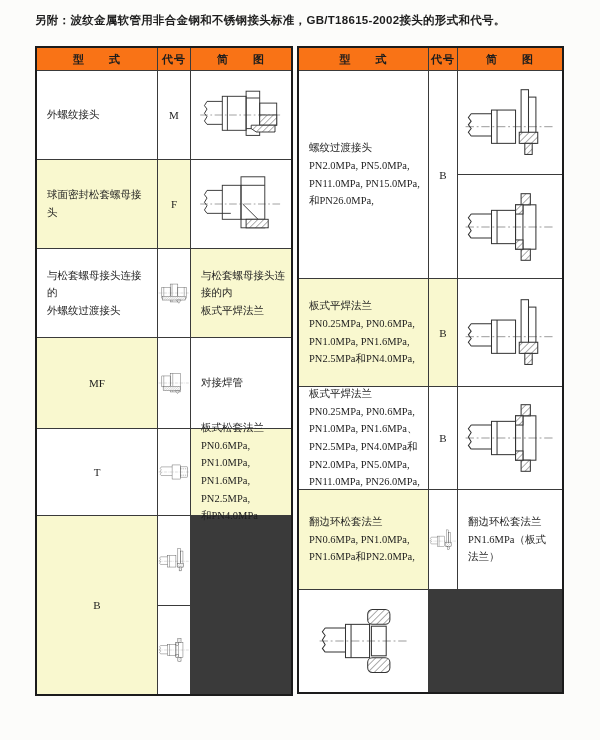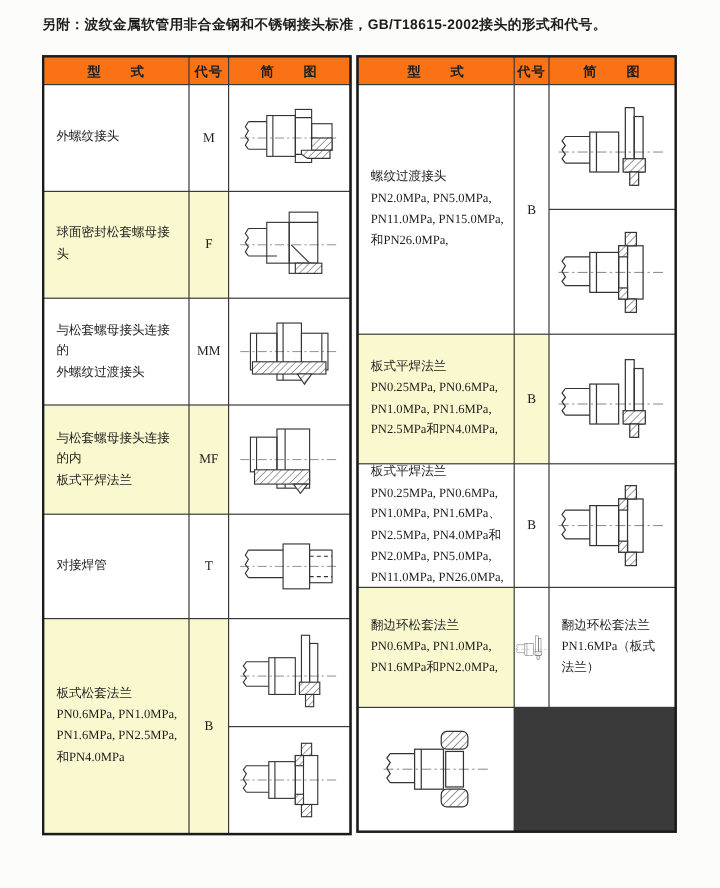--- a/index.html
+++ b/index.html
@@ -189,21 +189,20 @@
     <div class="c sk">
       <div class="skc">
           <svg viewBox="0 0 100 80">
             <use href="#sk-f"></use>
           </svg>
         </div>
     </div>
 
     <div class="c type">与松套螺母接头连接的
 外螺纹过渡接头</div>
-    <div class="c code">MM</div>
     <div class="c sk">
       <div class="skc">
           <svg viewBox="0 0 100 80">
             <use href="#sk-mm"></use>
           </svg>
         </div>
     </div>
 
     <div class="c type hl">与松套螺母接头连接的内
 板式平焊法兰</div>

